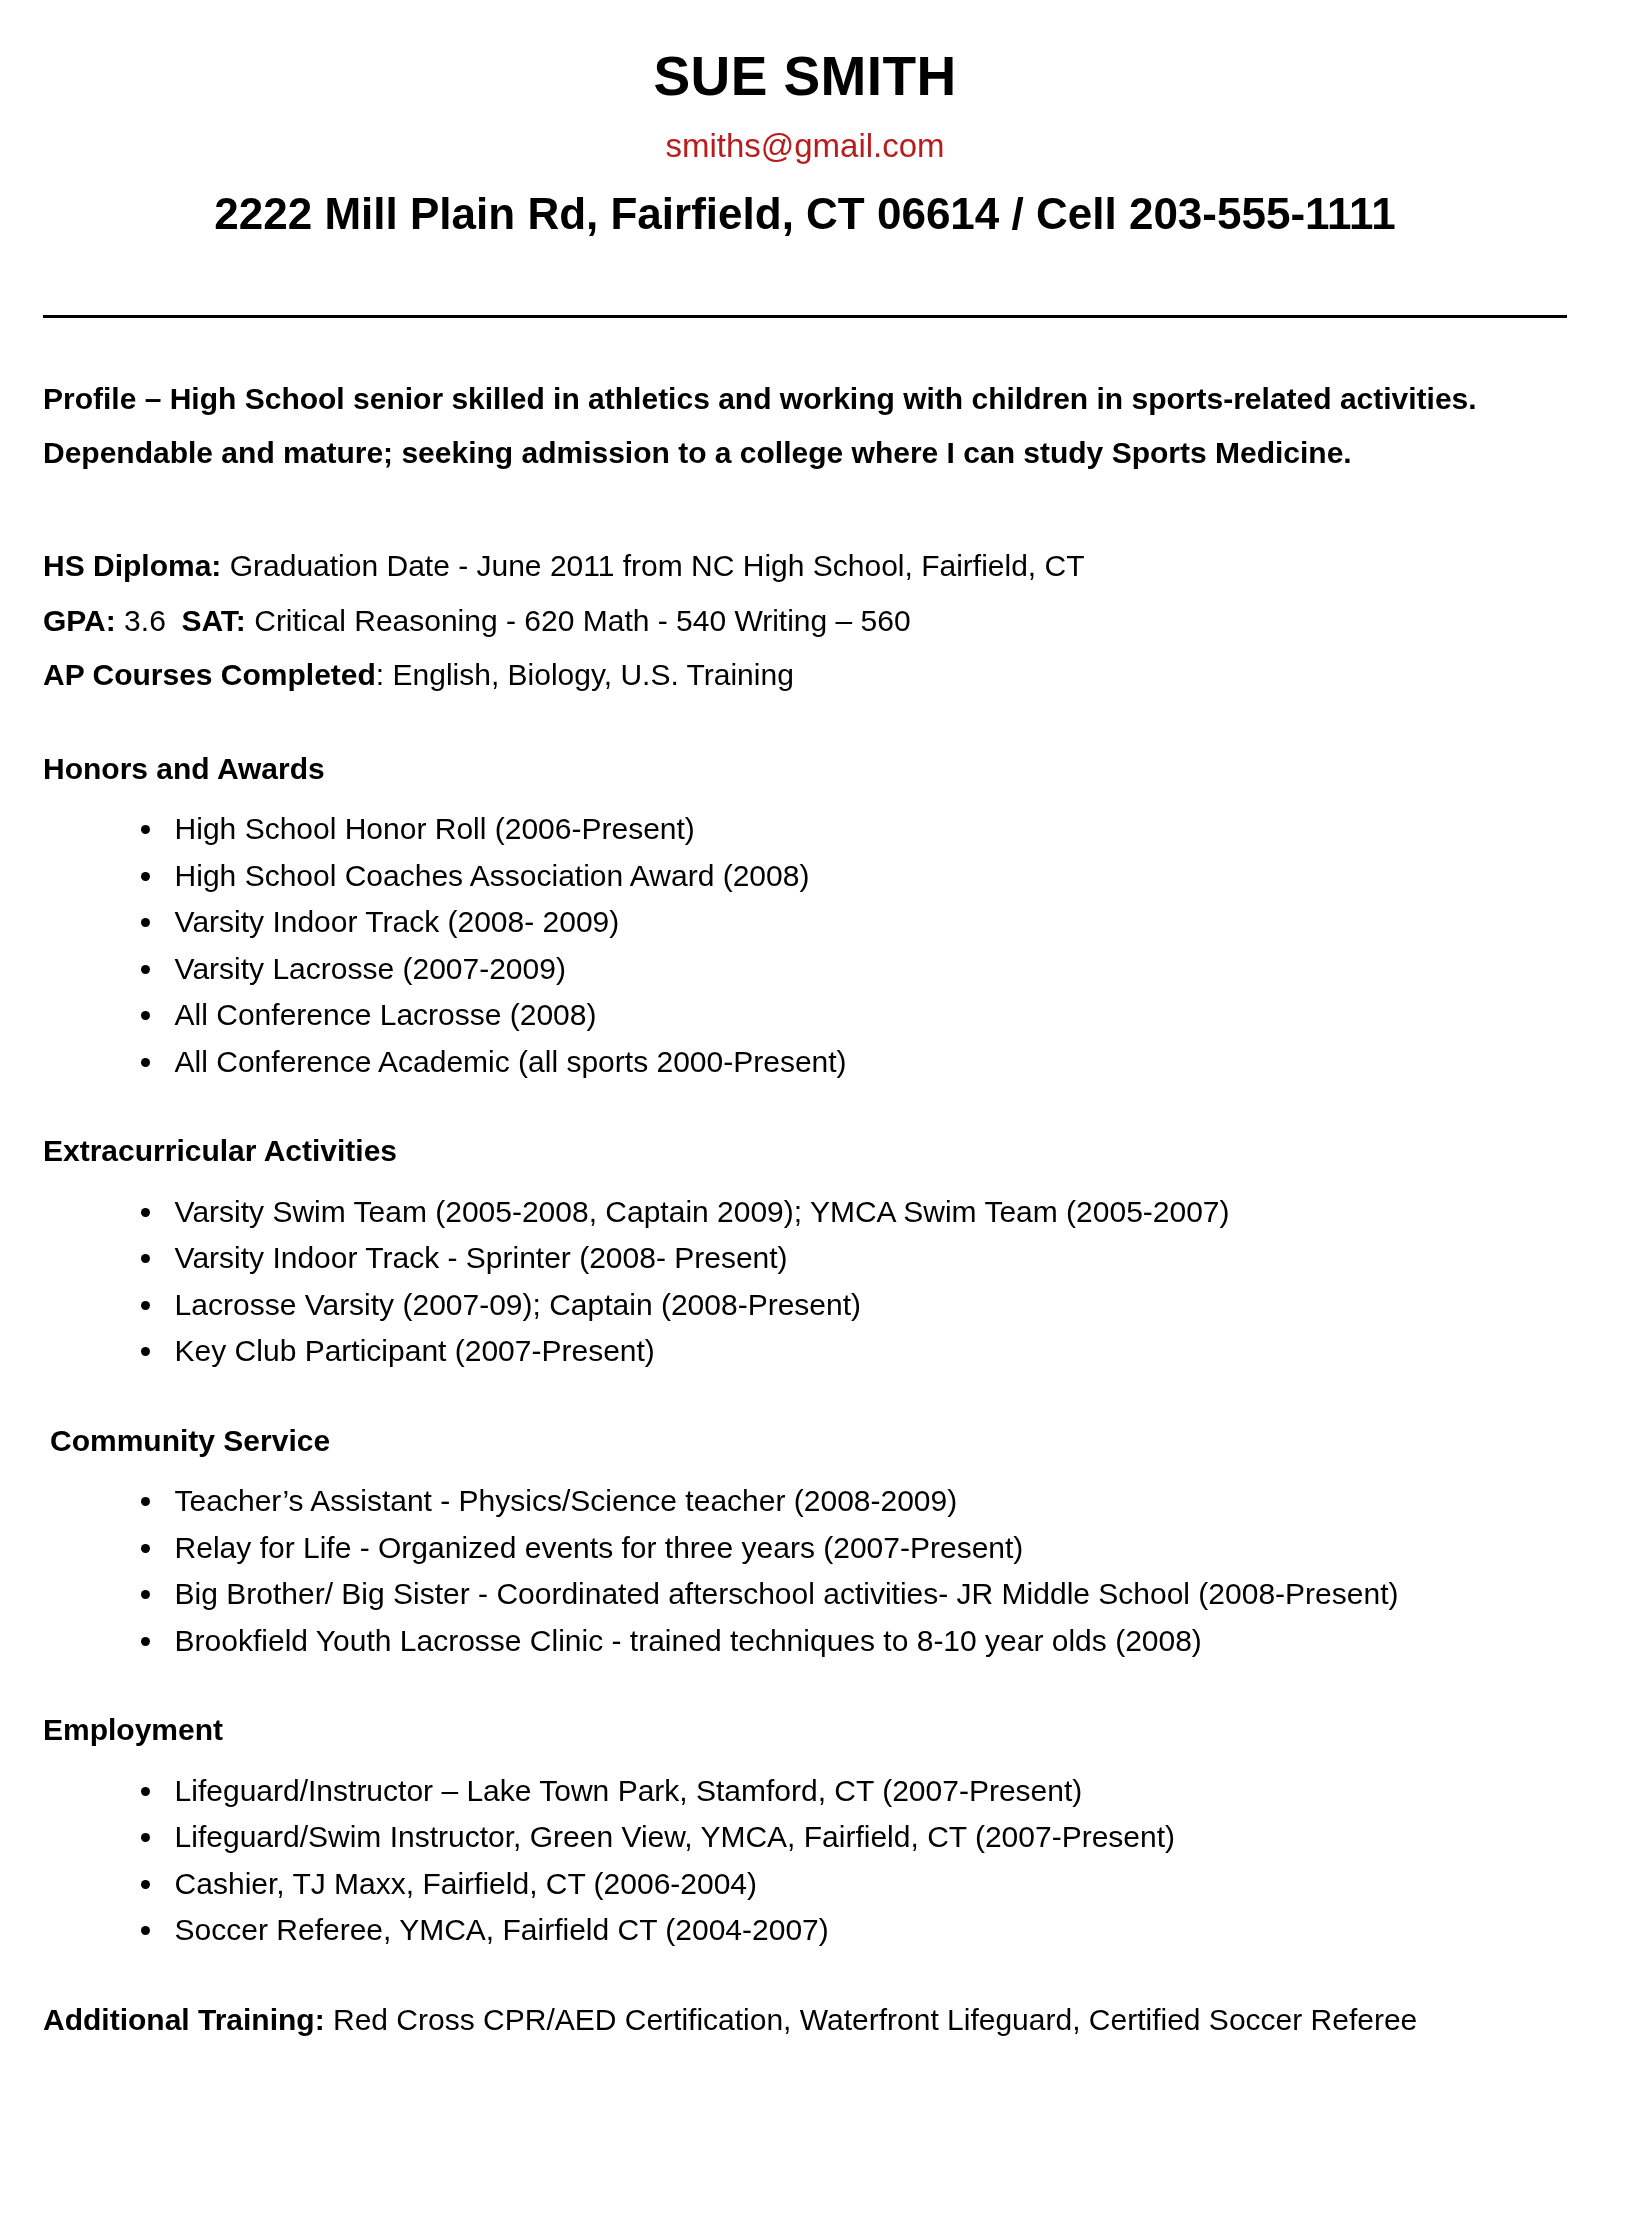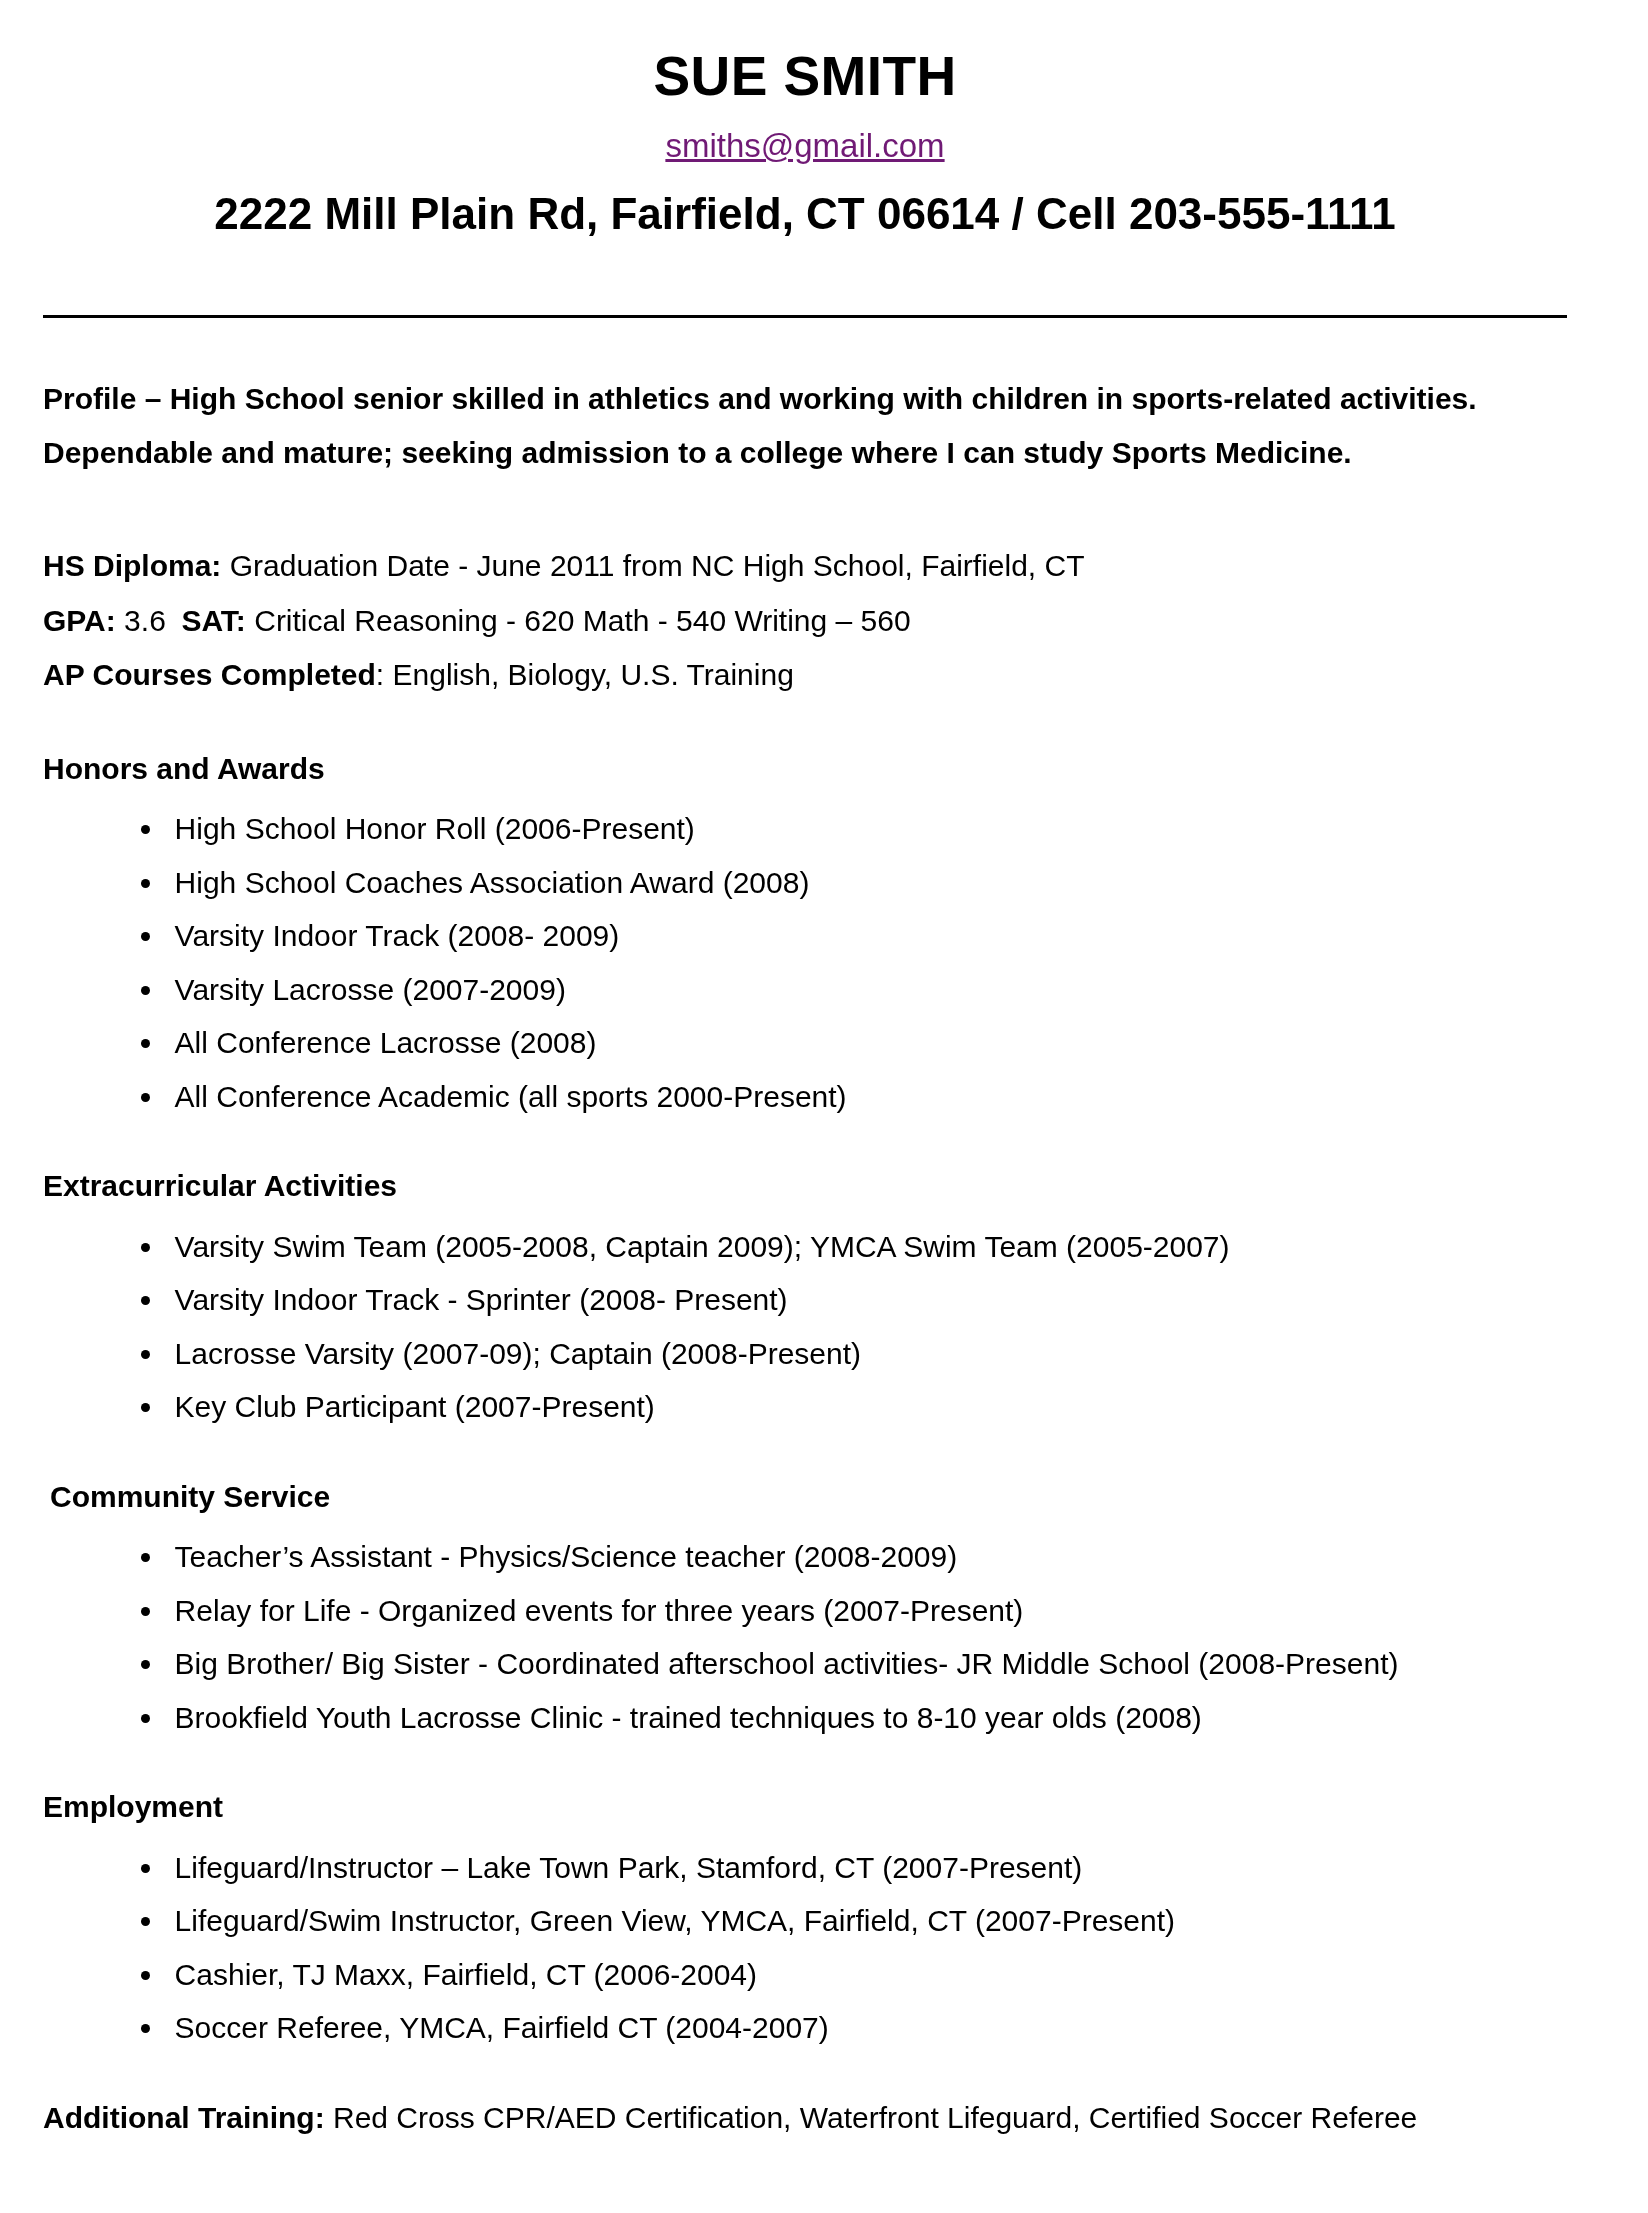--- a/index.html
+++ b/index.html
@@ -18,22 +18,21 @@
 
   .doc-header { text-align: center; }
   .name {
     font-size: 55px;
     font-weight: 700;
     line-height: 1.15;
     letter-spacing: 0.4px;
   }
   .email-row { margin-top: 12px; font-size: 33px; }
   .email-link {
-    color: #701a75;
-    text-decoration: underline;
+    color: #b91c1c;
     cursor: pointer;
     text-align: center;
   }
   .address {
     margin-top: 8.6px;
     font-size: 44px;
     font-weight: 700;
   }
 
   .rule {
@@ -64,21 +63,20 @@
   .community-heading { padding-left: 7px; }
 
   ul.bullets {
     margin-top: 14px;
     padding-left: 123px;
     list-style: disc;
   }
   ul.bullets li {
     line-height: 1.55;
     padding-left: 8.6px;
-    margin-top: 7px;
   }
 
   .additional { margin-top: 43px; }
   .bold { font-weight: 700; }
 </style>
 </head>
 <body>
 
 <div class="page">
 

